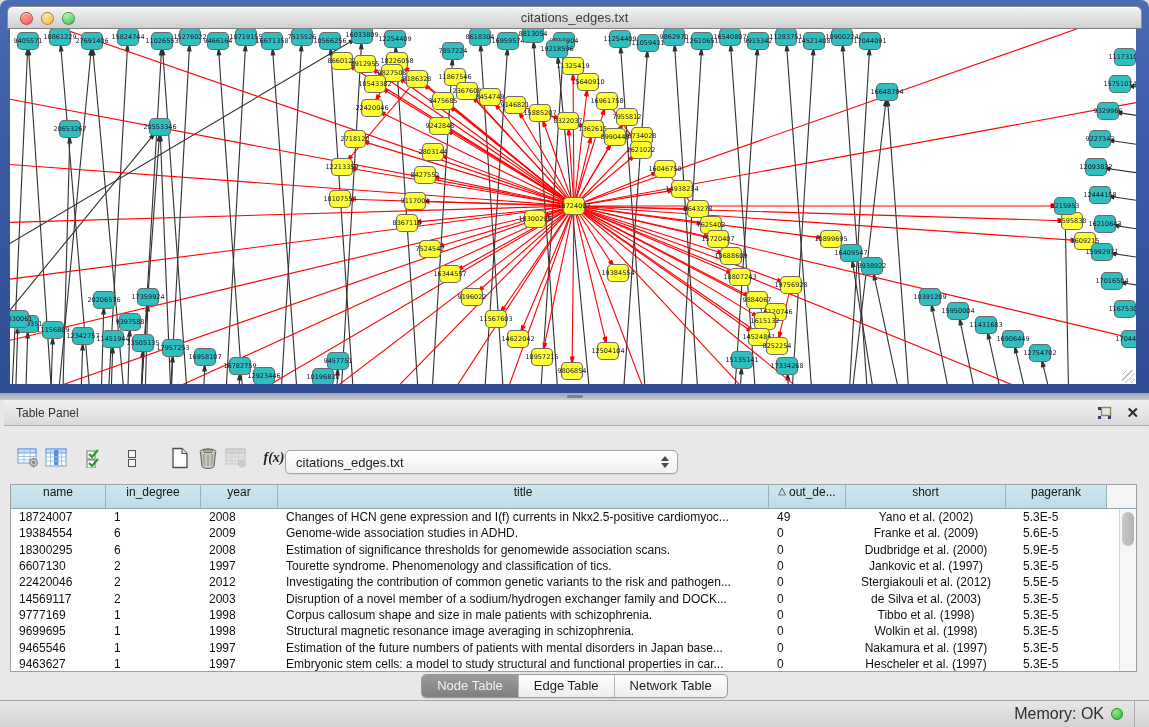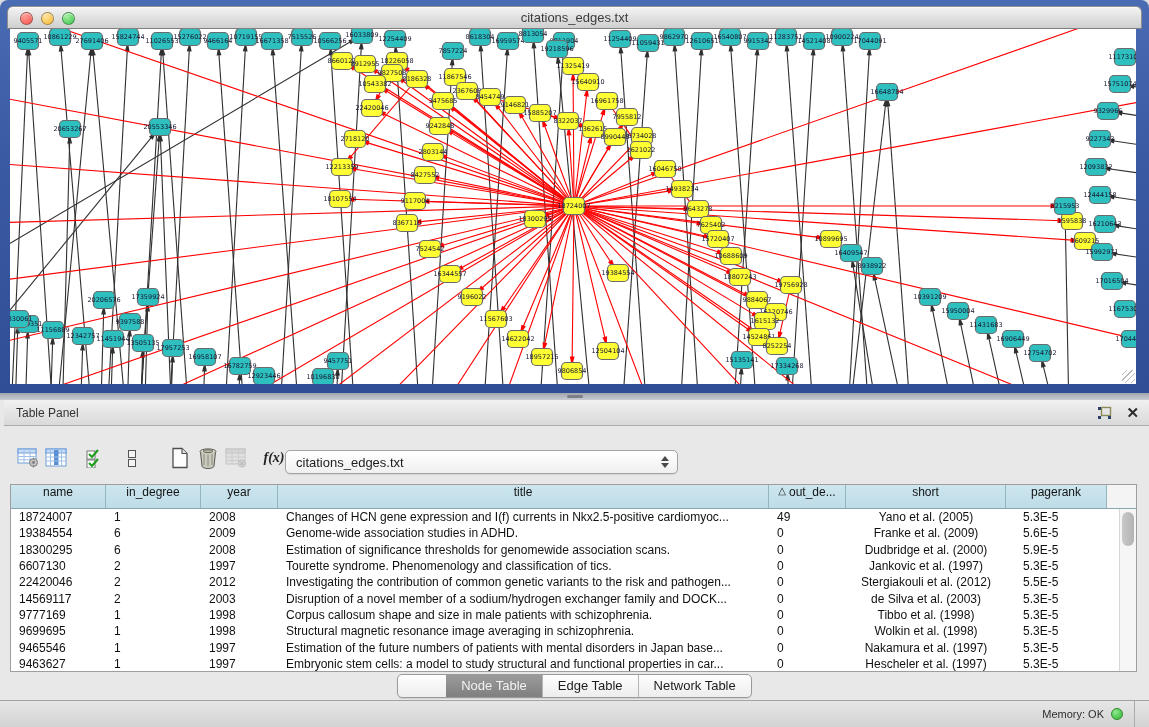--- a/index.html
+++ b/index.html
@@ -73,31 +73,31 @@
   .td.c-short { text-align:center; padding-left:0; }
   .td.c-page  { padding-left:17px; }
   .vscroll { position:absolute; right:0; top:24px; bottom:0; width:17px;
     background:#F6F6F6; border-left:1px solid #D6D6D6; }
   .vthumb { position:absolute; left:2px; top:3px; width:12px; height:34px; border-radius:7px;
     background:linear-gradient(90deg,#C9C9C9,#B3B3B3); cursor:pointer; }
 
   
   .tabs { position:absolute; left:0; top:274px; width:100%; display:flex; justify-content:center; }
   .seg { display:inline-flex; border:1px solid #9A9A9A; border-radius:5px; overflow:hidden;
-    background:linear-gradient(180deg,#FEFEFE,#EDEDED); box-shadow:0 1px 1px rgba(0,0,0,.1);padding-left:48px; }
+    background:linear-gradient(180deg,#FEFEFE,#EDEDED); box-shadow:0 1px 1px rgba(0,0,0,.1); }
   .seg-item { font-size:13px; color:#1c1c1c; padding:3px 15px 4px; border-right:1px solid #B5B5B5; cursor:pointer; }
   .seg-item:last-child { border-right:none; }
   .seg-item.selected { background:linear-gradient(180deg,#9B9B9B,#7F7F7F); color:#F2F2F2; }
 
   
   .status-bar { position:absolute; left:0; top:700px; width:1149px; height:27px;
     background:linear-gradient(180deg,#E6E6E6,#D3D3D3); border-top:1px solid #A3A3A3;
     display:flex; align-items:center; }
   .status-right { margin-left:auto; display:flex; align-items:center; gap:7px; padding-right:6px; }
-  .mem-label { font-size:11px; color:#2E2E2E; }
+  .mem-label { font-size:16px; color:#2E2E2E; }
   .mem-dot { width:12px; height:12px; border-radius:50%; border:1px solid #2E8B2E;
     background:radial-gradient(circle at 35% 30%,#90E890,#2FB52F); }
   .status-div { width:1px; height:27px; background:#ABABAB; margin-left:4px; margin-right:8px; }
 </style>
 </head>
 <body>
 
 <div class="net-window">
   <div class="titlebar">
     <div class="traffic">
@@ -1034,21 +1034,21 @@
         </div>
       <div class="th"></div>
     </div>
     <div class="tbody" id="table-body">
         <div class="trow">
           <div class="td ">18724007</div>
           <div class="td ">1</div>
           <div class="td ">2008</div>
           <div class="td ">Changes of HCN gene expression and I(f) currents in Nkx2.5-positive cardiomyoc...</div>
           <div class="td ">49</div>
-          <div class="td c-short">Yano et al. (2005)</div>
+          <div class="td c-short">Yano et al. (2002)</div>
           <div class="td c-page">5.3E-5</div>
         </div>
         <div class="trow">
           <div class="td ">19384554</div>
           <div class="td ">6</div>
           <div class="td ">2009</div>
           <div class="td ">Genome-wide association studies in ADHD.</div>
           <div class="td ">0</div>
           <div class="td c-short">Franke et al. (2009)</div>
           <div class="td c-page">5.6E-5</div>

